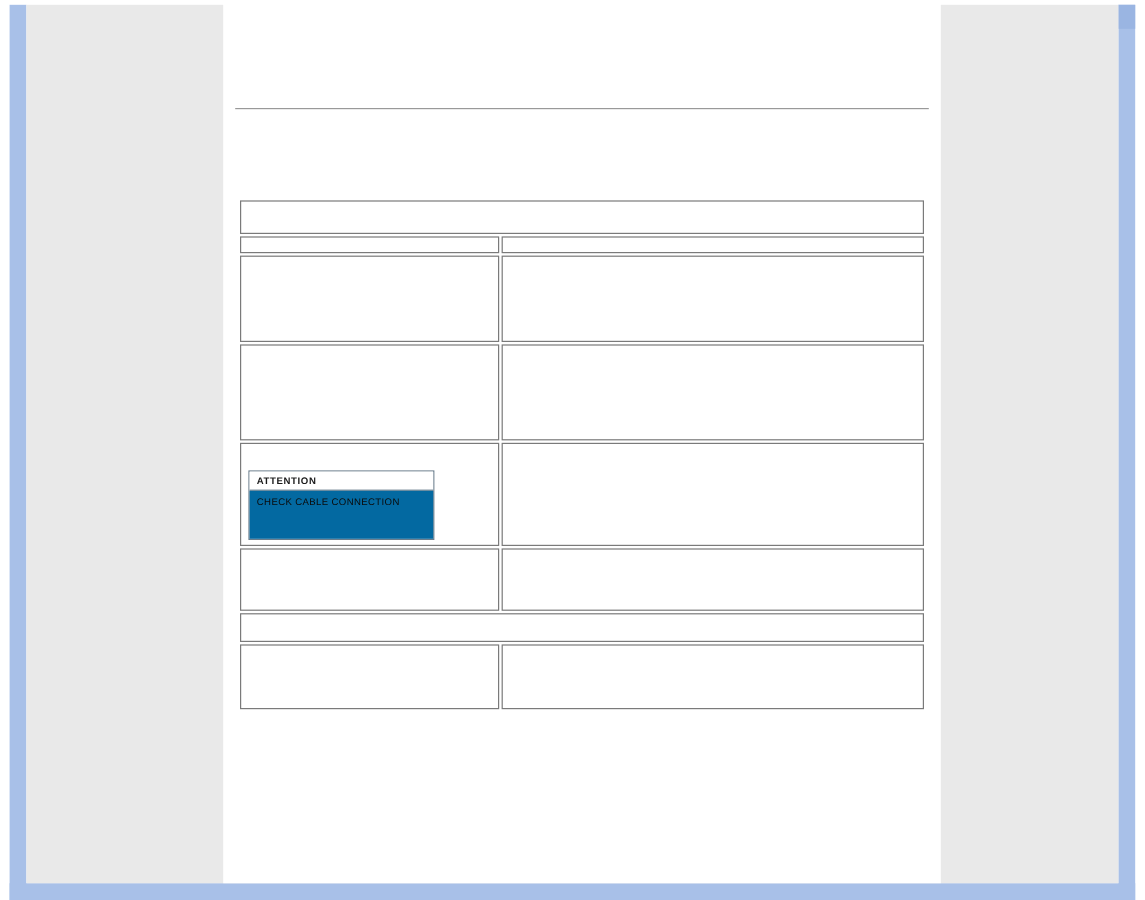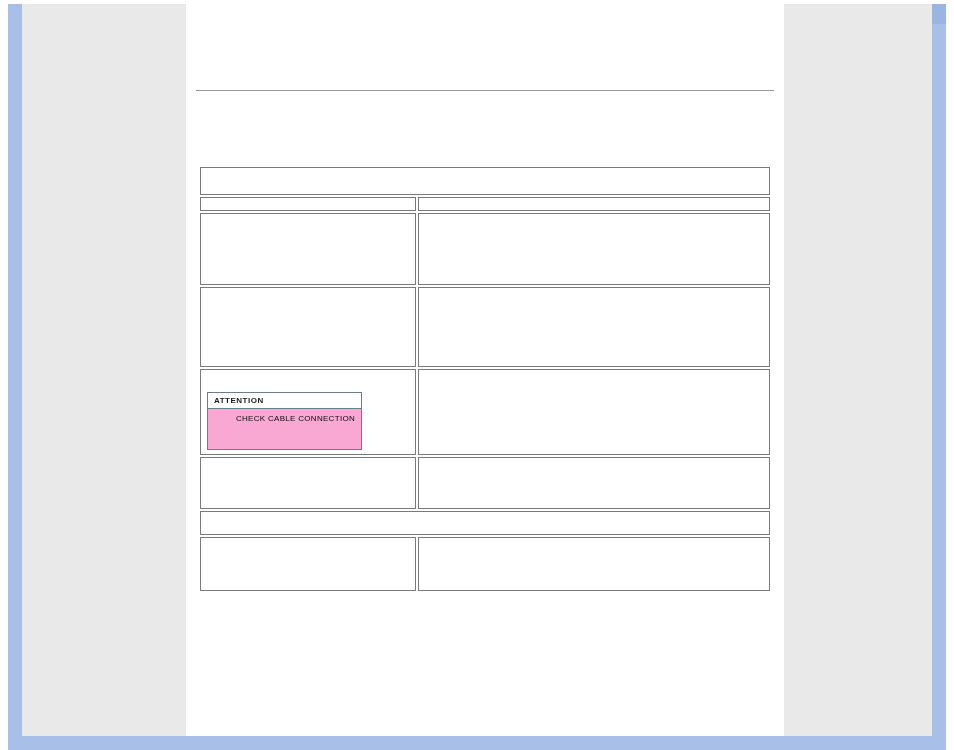--- a/index.html
+++ b/index.html
@@ -111,26 +111,25 @@
   .attention-panel .ap-title {
     background: #ffffff;
     border-bottom: 1px solid #6a7d8c;
     padding: 3px 6px;
     font-size: 8px;
     letter-spacing: 0.5px;
     font-weight: bold;
     color: #1a1a1a;
   }
   .attention-panel .ap-body {
-    background: #f9a8d4;
+    background: #0369a1;
     color: #0b0b0b;
     padding: 5px 6px 26px 6px;
     font-size: 8px;
     letter-spacing: 0.3px;
-    text-align: right;
   }
 </style>
 </head>
 <body>
 
 <div class="viewport">
   <div class="frame-left"></div>
   <div class="frame-right"></div>
   <div class="frame-bottom"></div>
   <div class="scroll-top-cap"></div>

